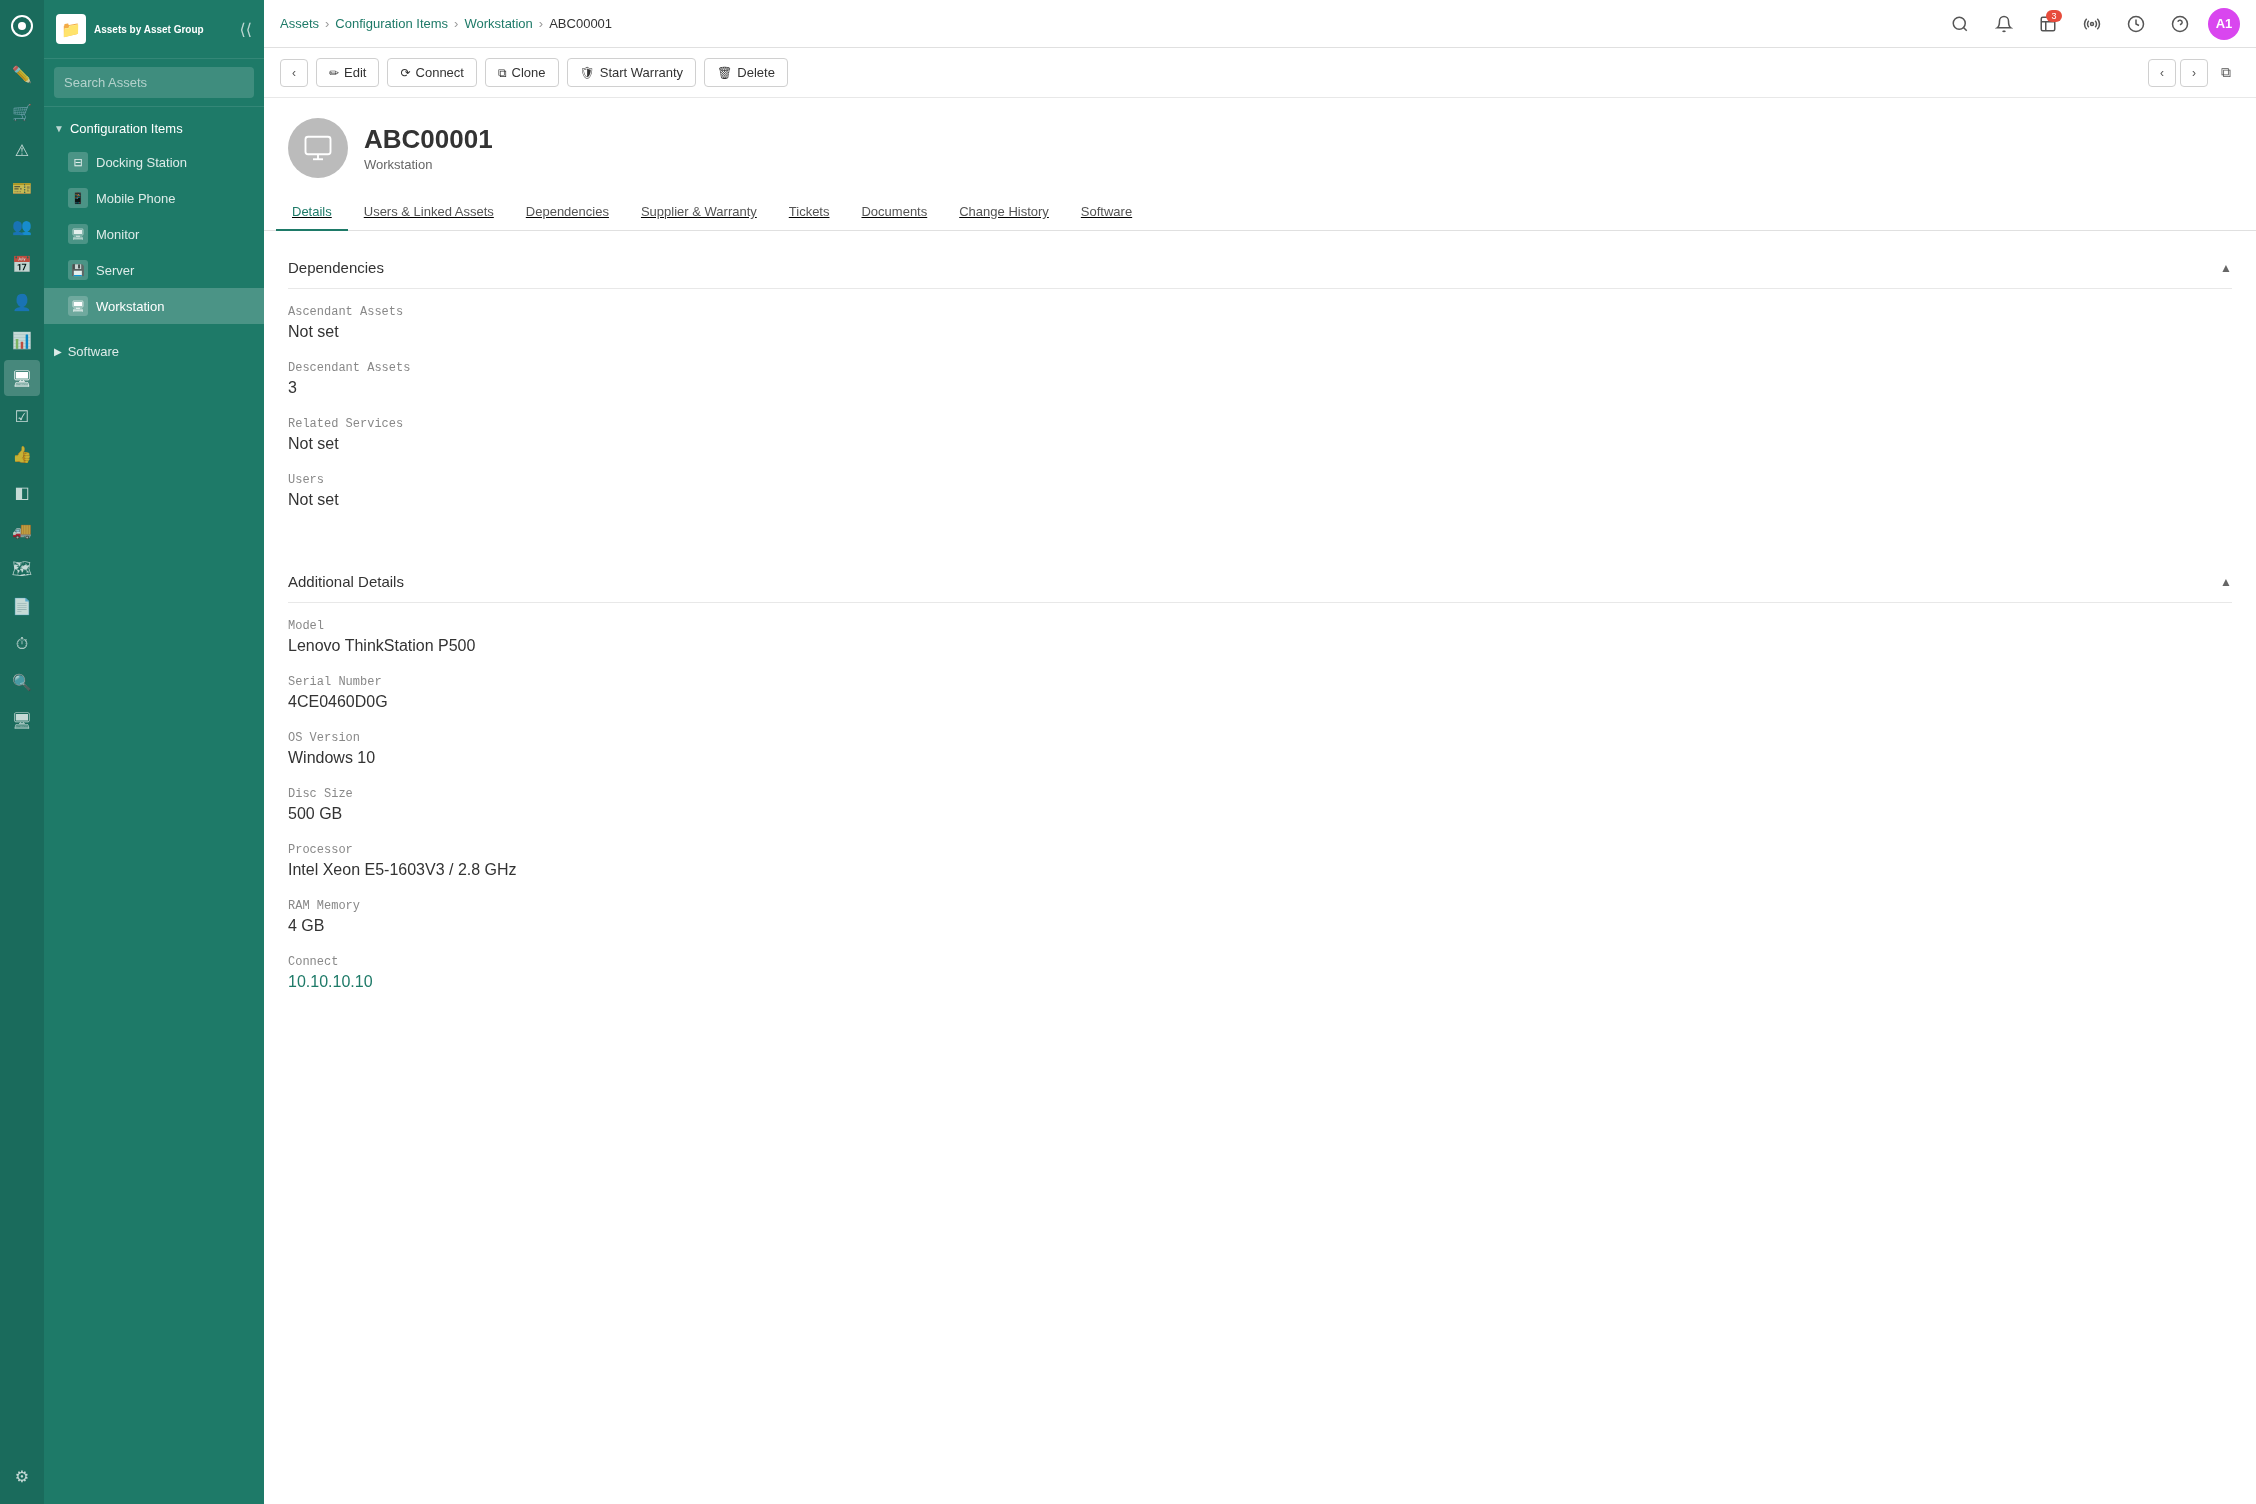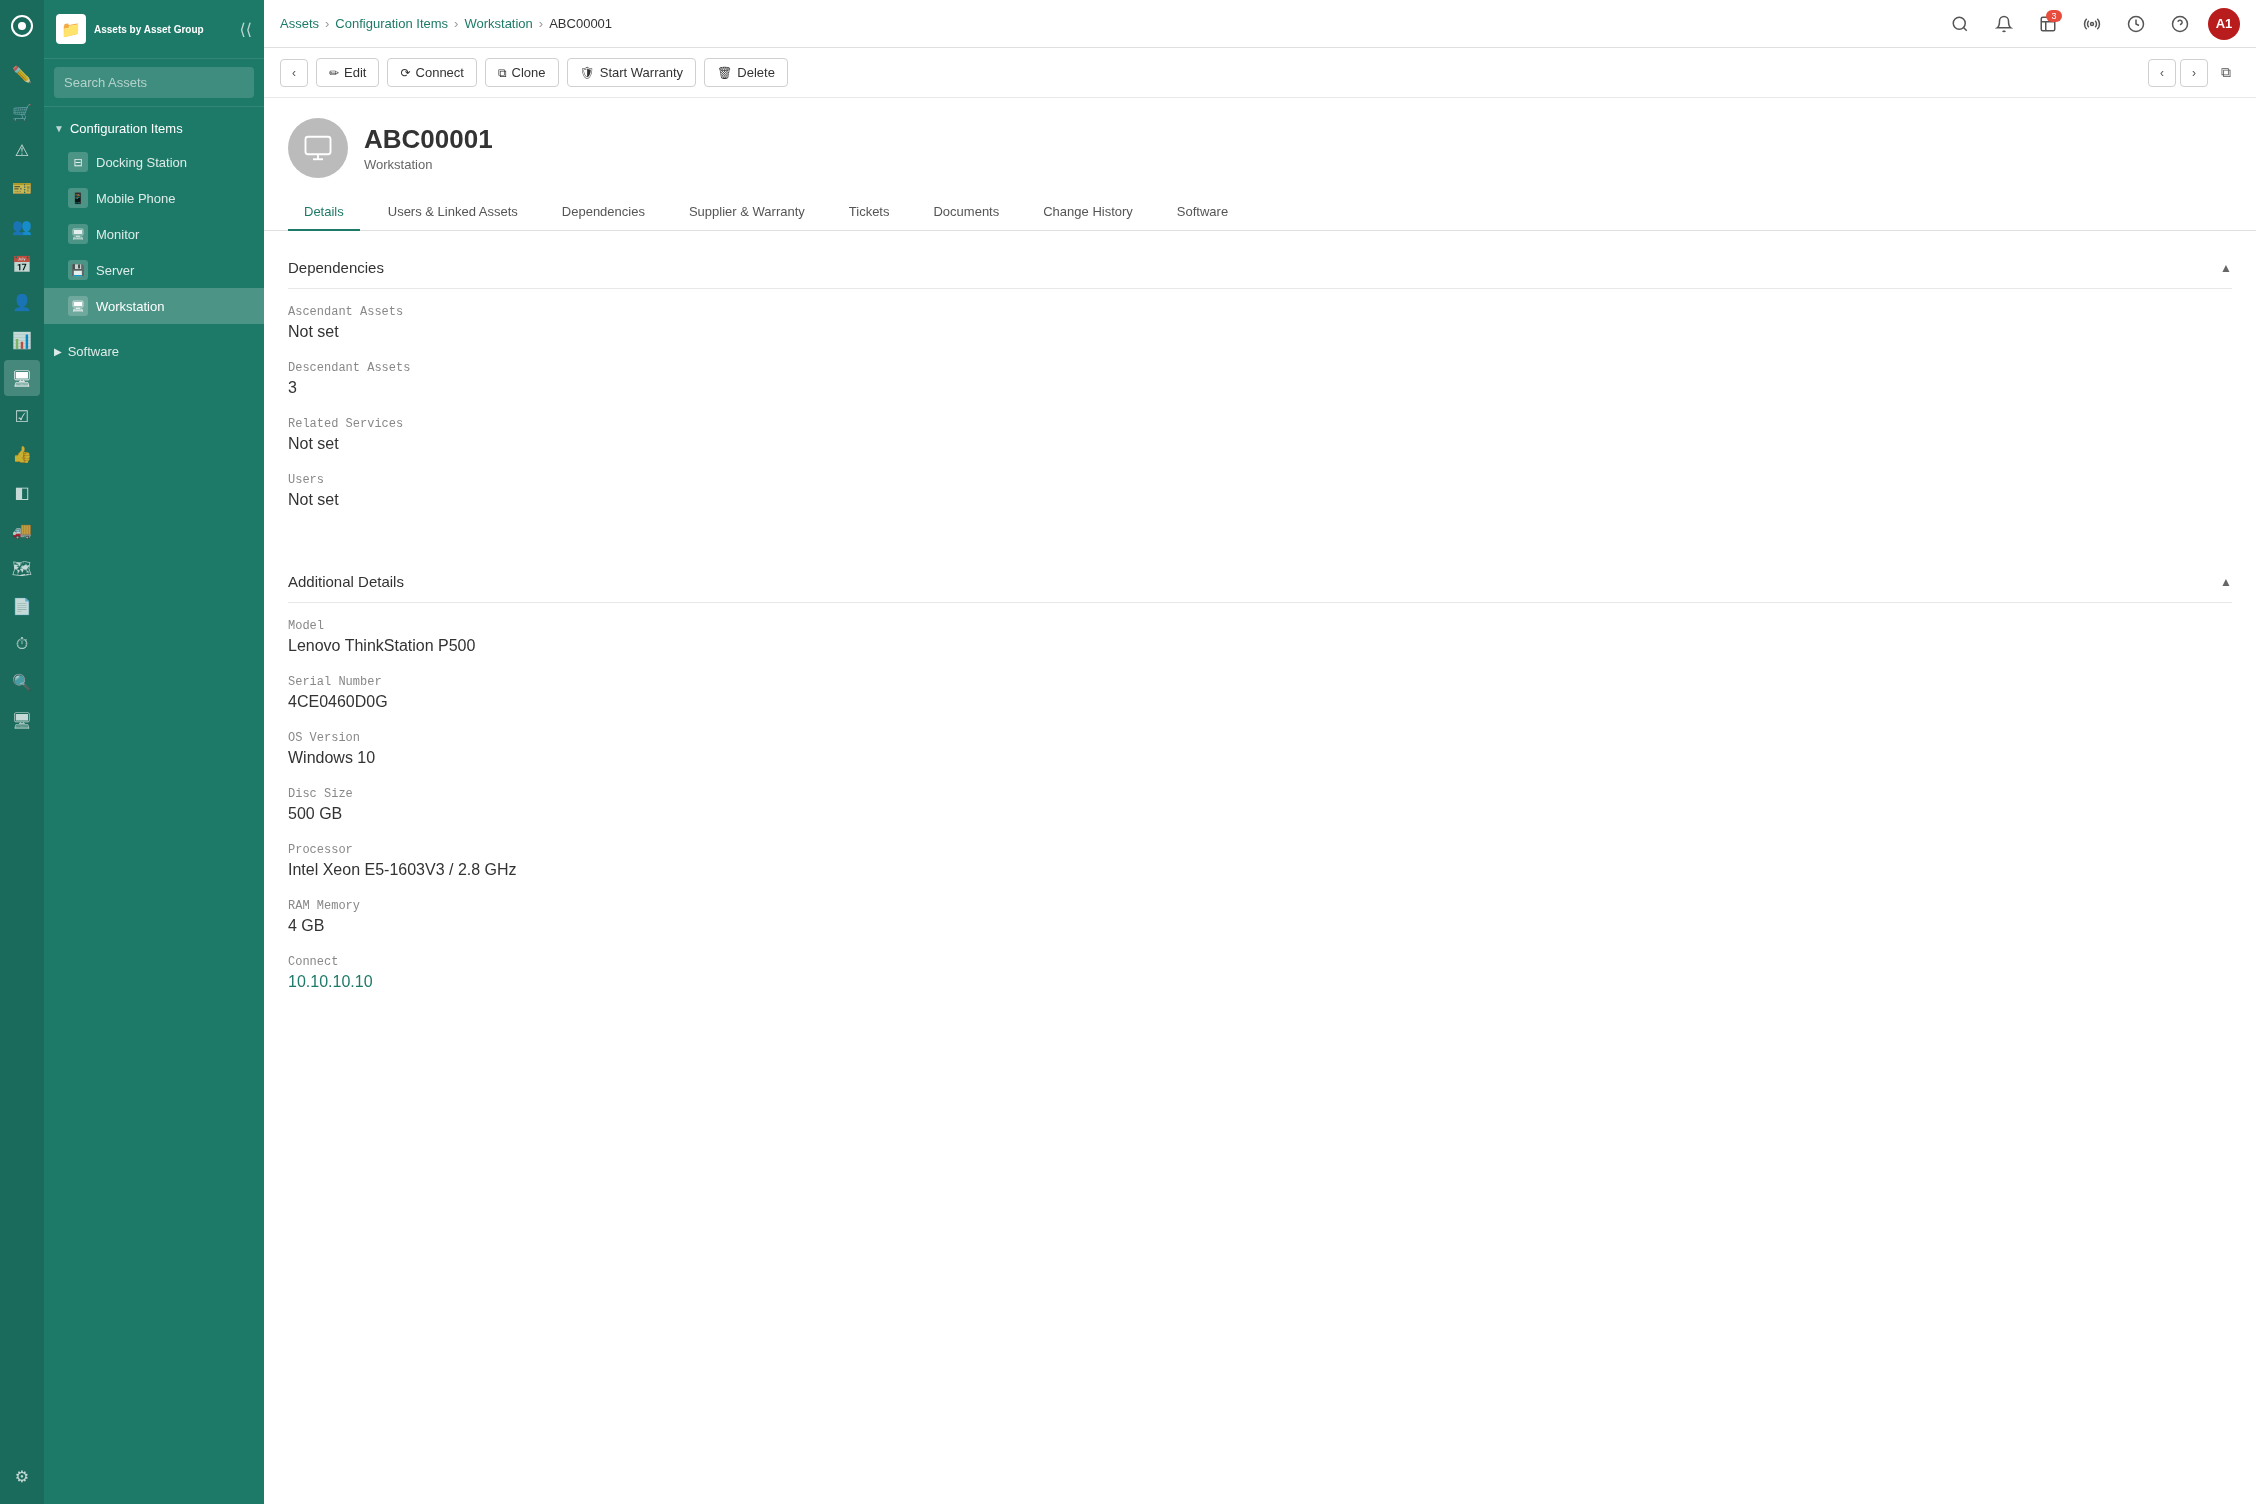--- a/index.html
+++ b/index.html
@@ -193,21 +193,21 @@
       color: #fff;
       font-size: 9px;
       border-radius: 8px;
       padding: 1px 4px;
       min-width: 16px;
       text-align: center;
     }
     .avatar {
       width: 32px;
       height: 32px;
-      background: #b91c1c;
+      background: #d946ef;
       border-radius: 50%;
       display: flex;
       align-items: center;
       justify-content: center;
       color: #fff;
       font-size: 13px;
       font-weight: 600;
       cursor: pointer;
     }
 
@@ -303,22 +303,23 @@
     .asset-type {
       font-size: 13px;
       color: #666;
       margin-top: 2px;
     }
 
     
     .tabs {
       display: flex;
       border-bottom: 1px solid #e0e0e0;
-      padding: 0 24px;
-      gap: 12px;
+      padding: 0 12px;
+      gap: 0;
+      text-decoration: underline;
     }
     .tab {
       padding: 10px 16px;
       font-size: 13px;
       color: #555;
       cursor: pointer;
       border-bottom: 2px solid transparent;
       margin-bottom: -1px;
       white-space: nowrap;
     }

